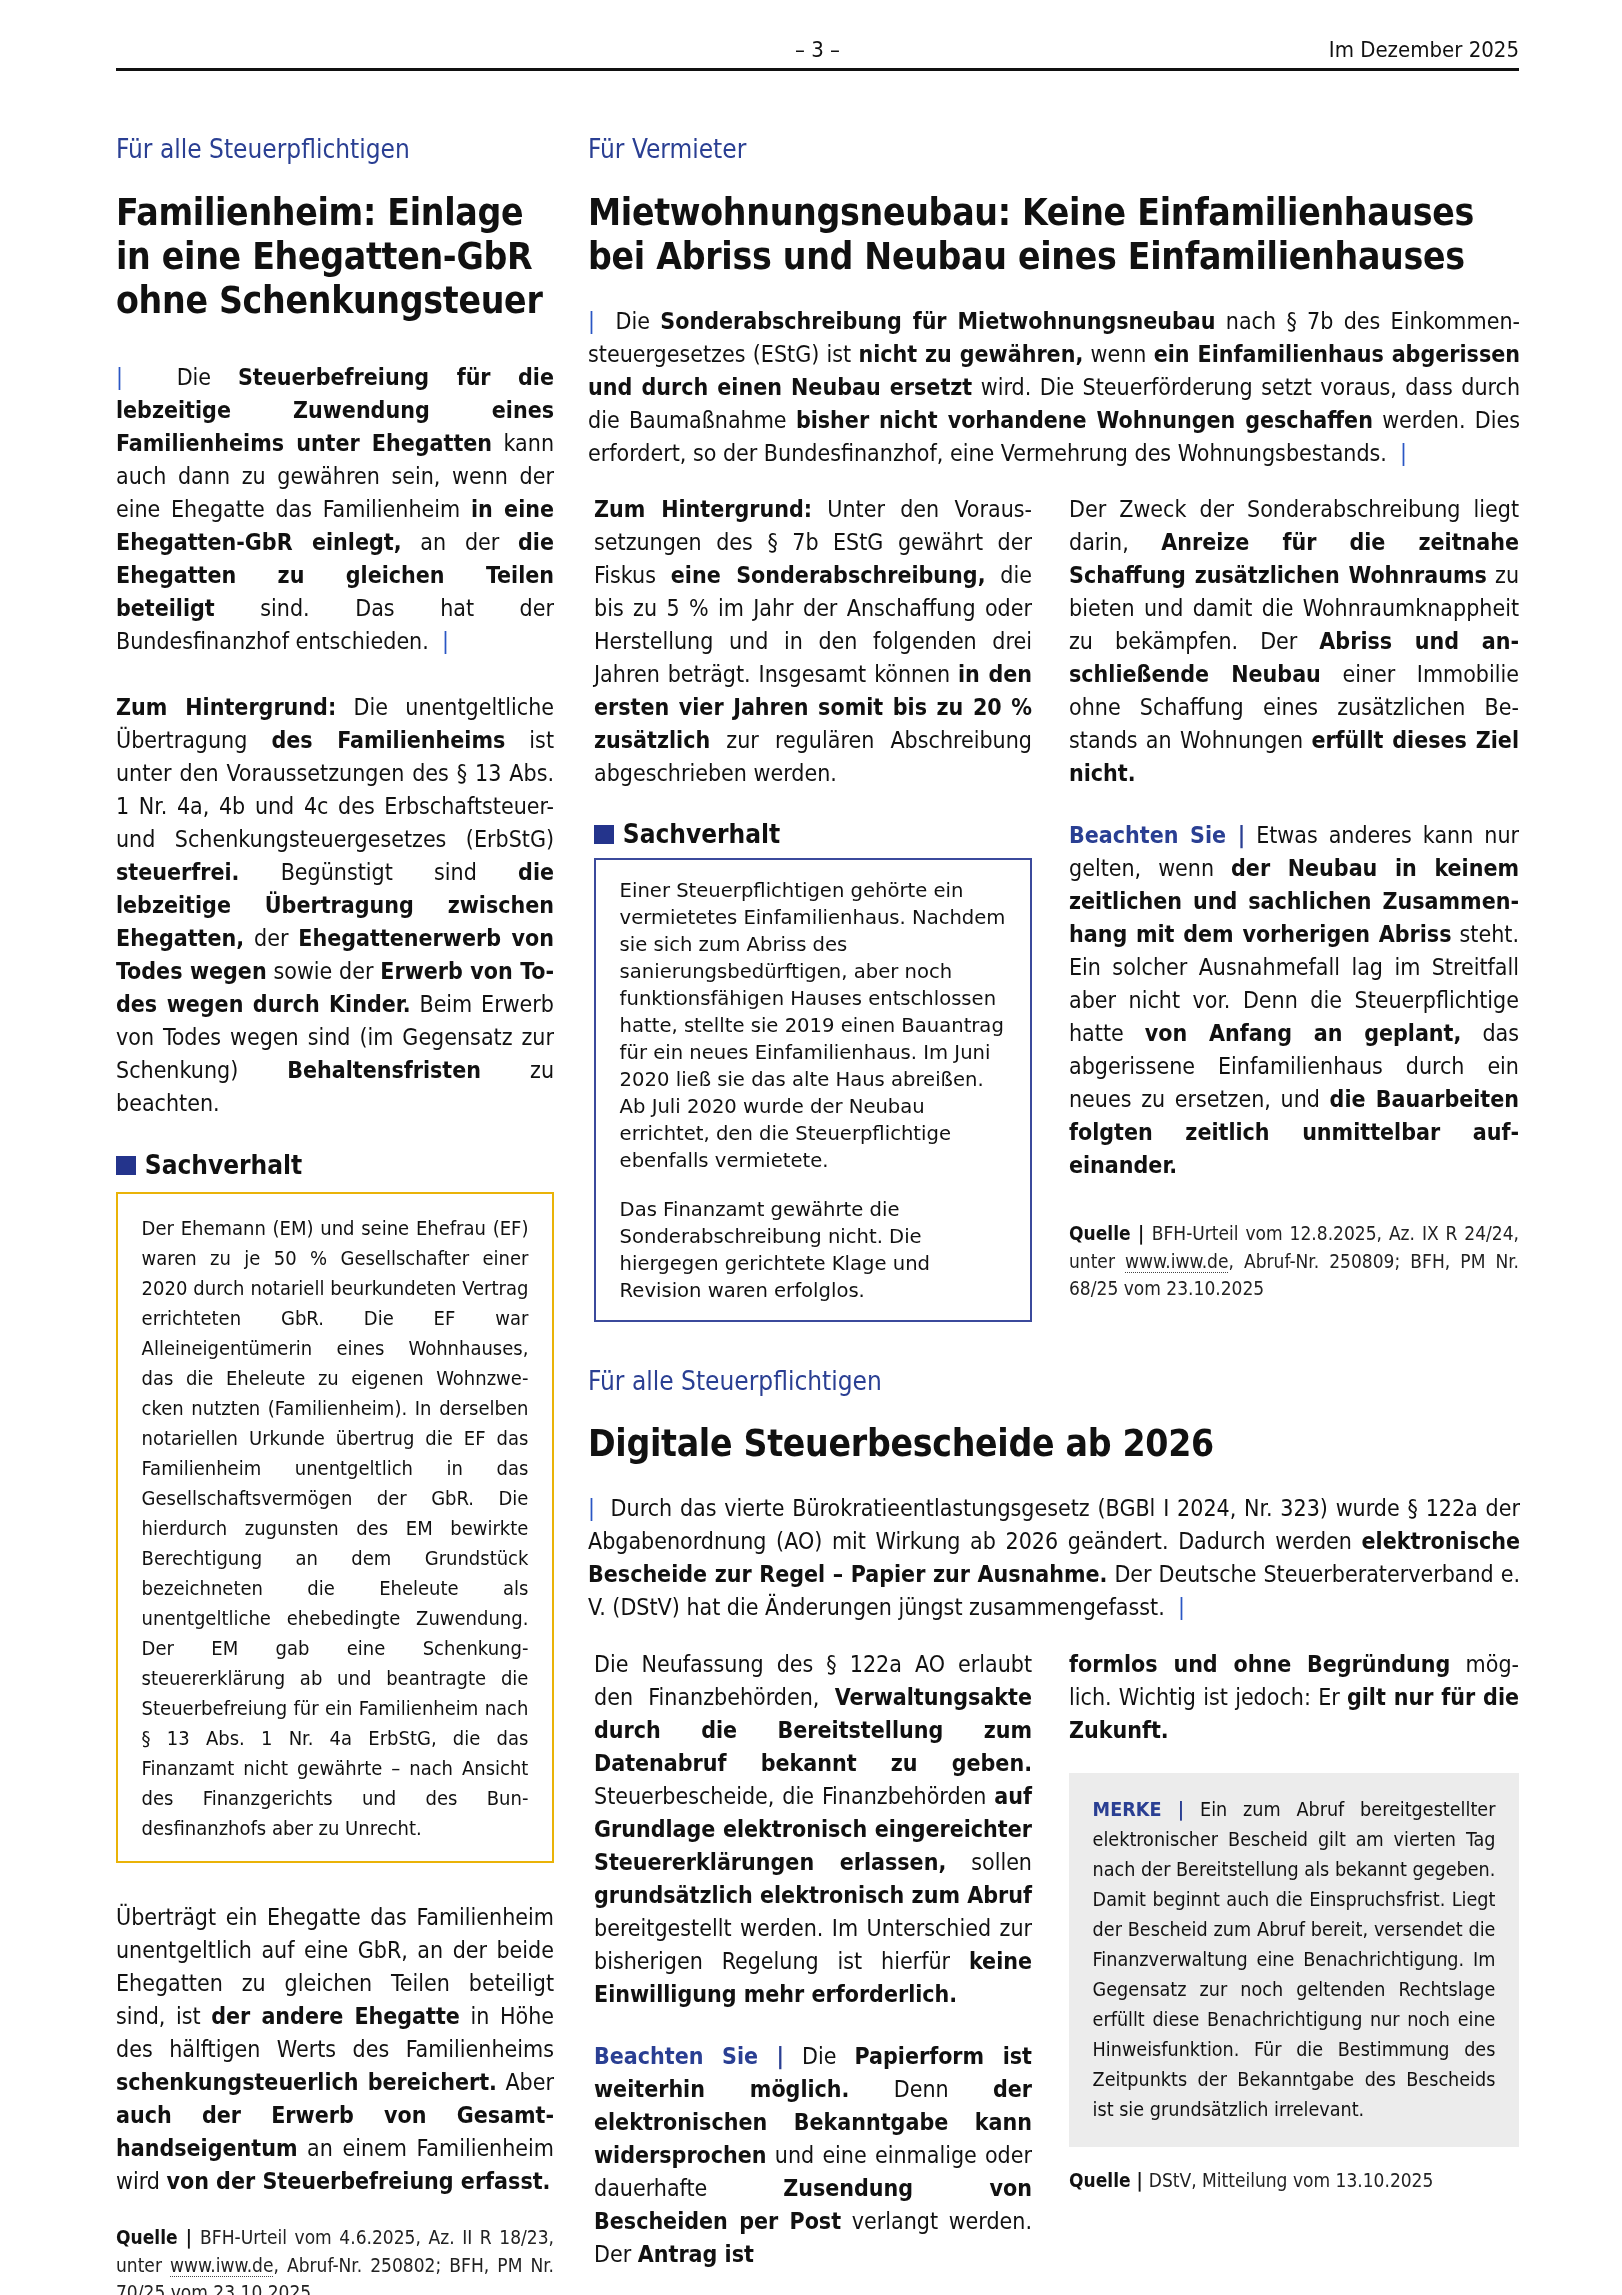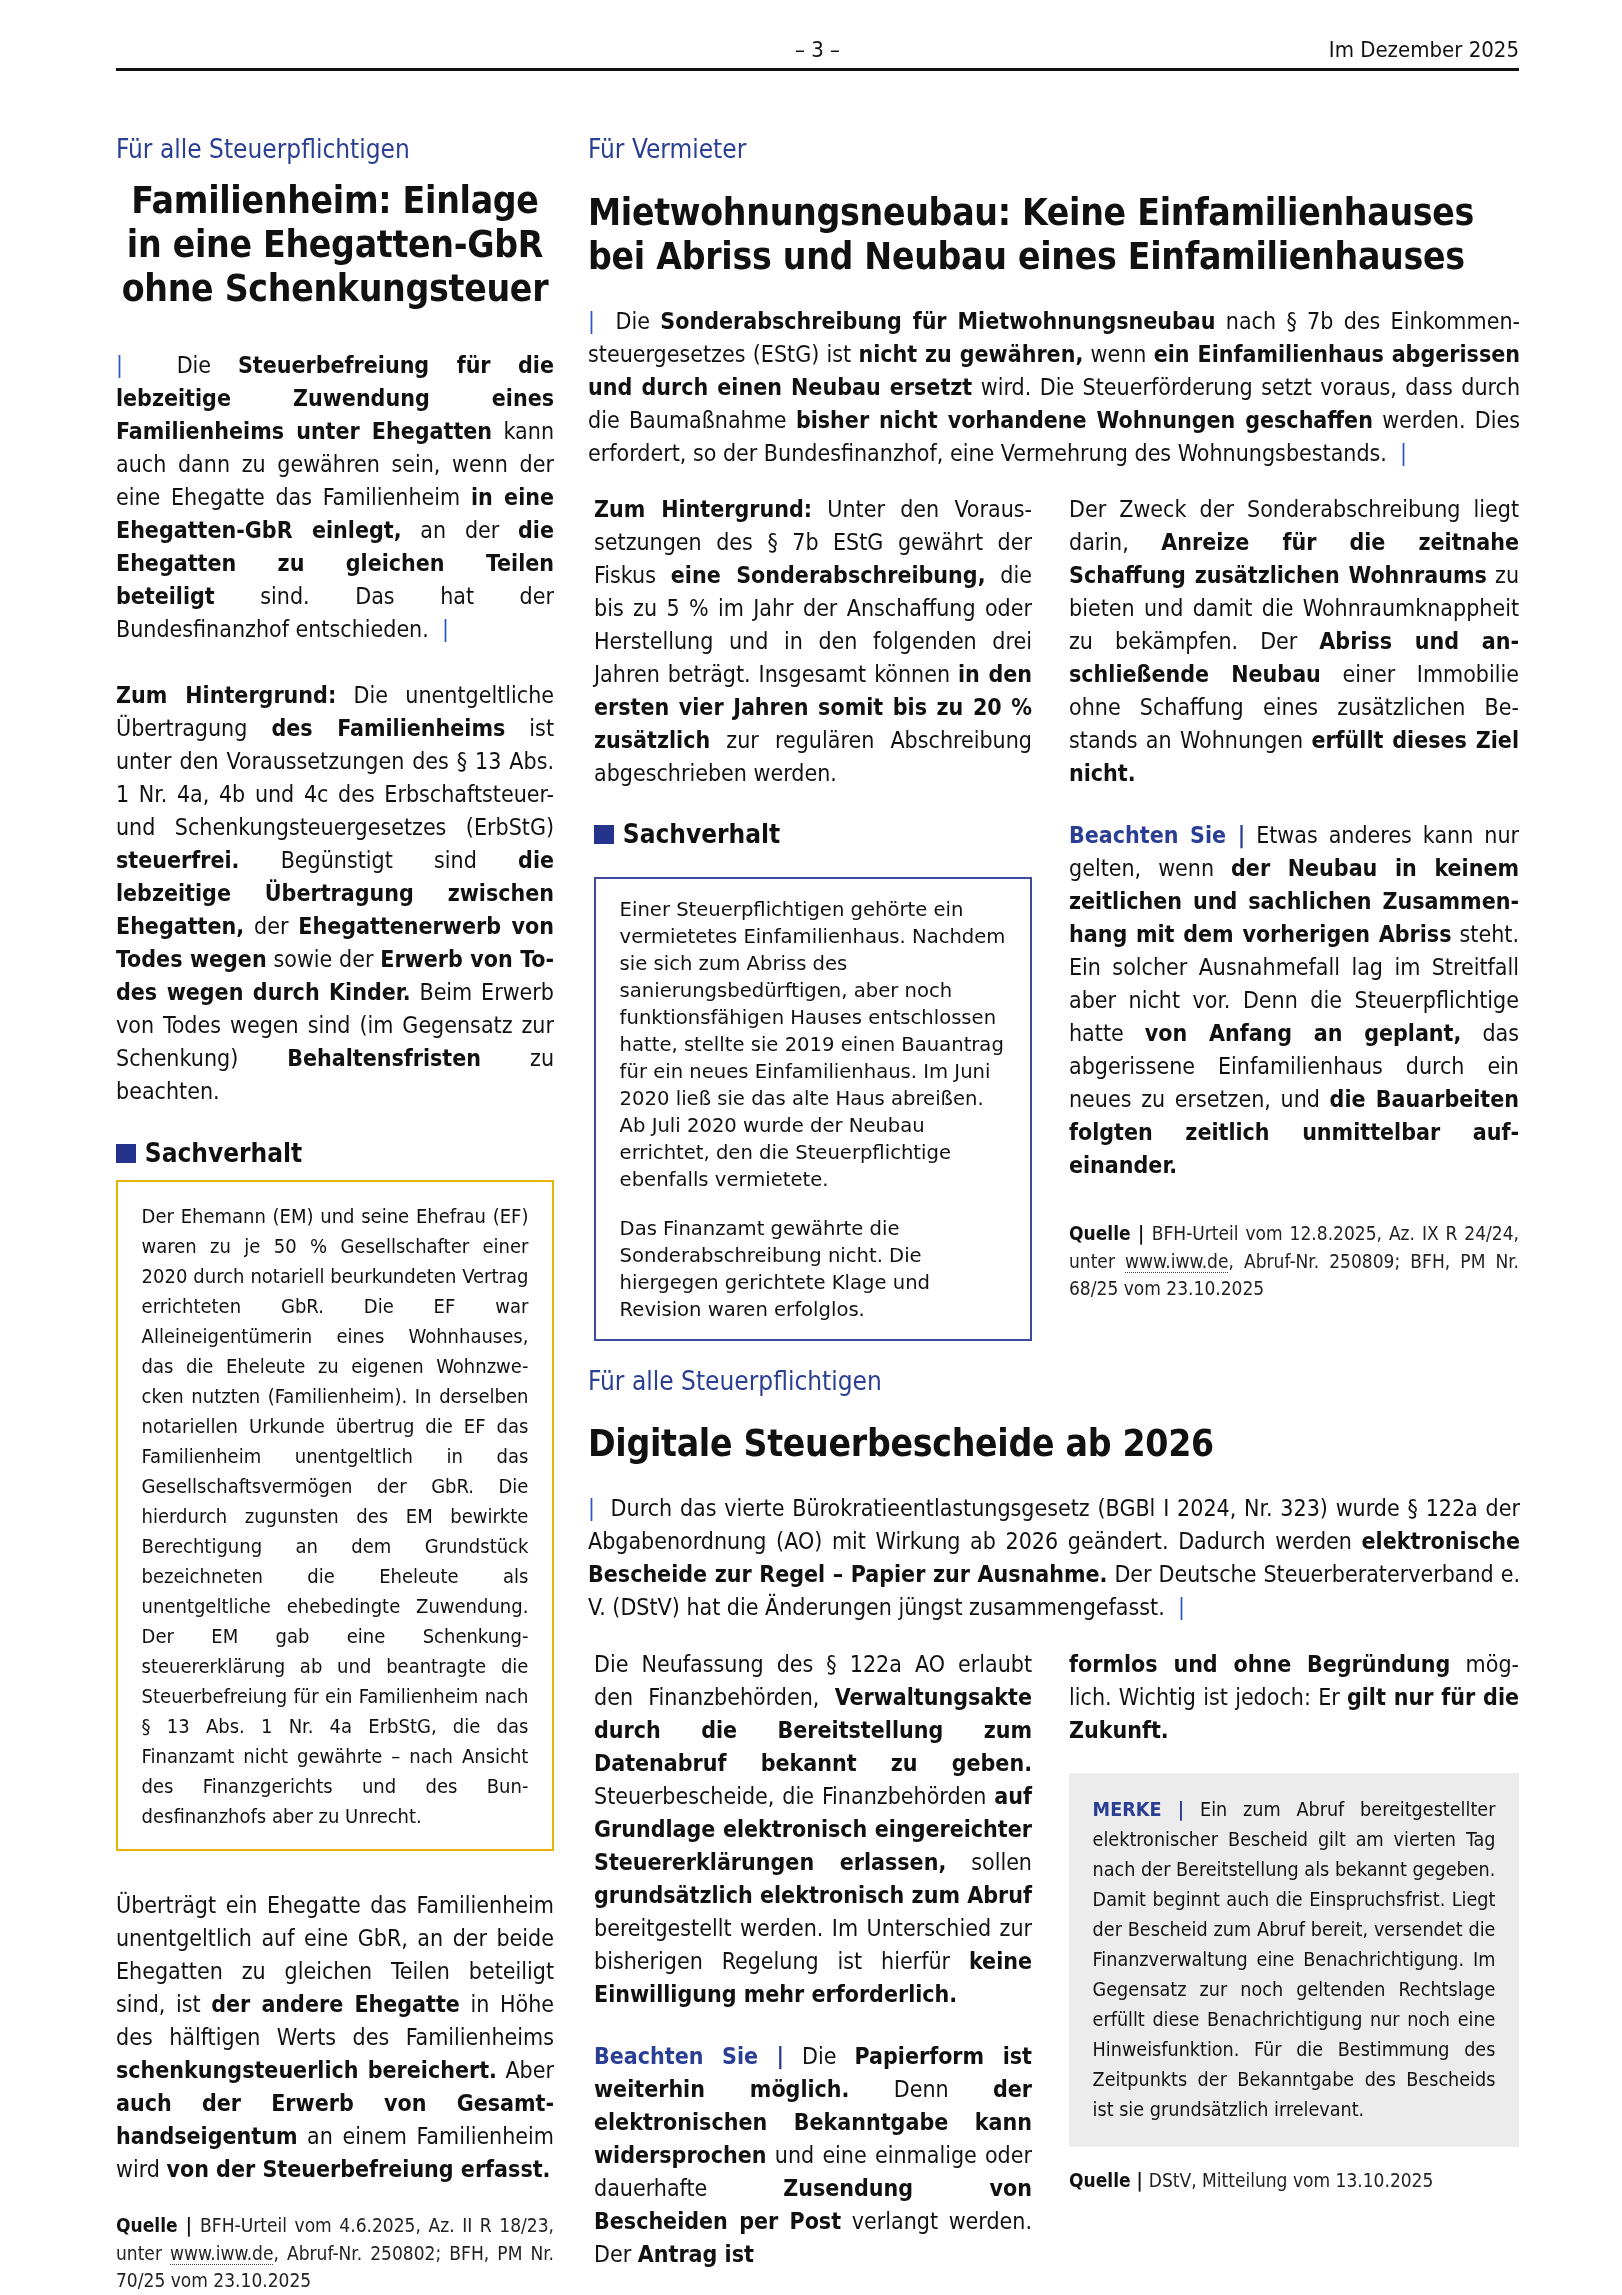--- a/index.html
+++ b/index.html
@@ -30,21 +30,21 @@
 </head>
 <body>
 
 <div class="hdr">
   <div class="pg">– 3 –</div>
   <div class="dt">Im Dezember 2025</div>
 </div>
 
 <div class="col" style="left:116px; top:134px; width:438px;">
   <p class="kicker">Für alle Steuerpflichtigen</p>
-  <h1 class="title" style="font-size:37px;line-height:44px;margin-top:14px;text-align:center;">Familienheim: Einlage in eine Ehegatten-GbR ohne Schenkungsteuer</h1>
+  <h1 class="title" style="font-size:37px;line-height:44px;margin-top:26px;">Familienheim: Einlage in eine Ehegatten-GbR ohne Schenkungsteuer</h1>
   <p class="body" style="margin-top:38px;">
     <span class="bar">|&nbsp; </span><span>Die <b>Steuerbefreiung für die lebzeitige Zuwendung eines Familienheims unter Ehegatten</b> kann auch dann zu gewäh­ren sein, wenn der eine Ehegatte das Familienheim <b>in eine Ehegatten-GbR einlegt,</b> an der <b>die Ehegatten zu glei­chen Teilen beteiligt</b> sind. Das hat der Bundesfinanzhof entschieden.</span><span class="bar">&nbsp; |</span>
   </p>
   <p class="body" style="margin-top:33px;"><b>Zum Hintergrund:</b> Die unentgeltliche Übertragung <b>des Familienheims</b> ist unter den Voraussetzungen des § 13 Abs. 1 Nr. 4a, 4b und 4c des Erbschaft­steuer- und Schenkungsteuergesetzes (ErbStG) <b>steuerfrei.</b> Begünstigt sind <b>die lebzeitige Übertragung zwischen Ehegatten,</b> der <b>Ehegattenerwerb von Todes wegen</b> sowie der <b>Erwerb von To­des wegen durch Kinder.</b> Beim Erwerb von Todes wegen sind (im Gegensatz zur Schenkung) <b>Behaltensfristen</b> zu beachten.</p>
   <div class="sec" style="margin-top:30px;">
     <span class="sq"></span>
     <span>Sachverhalt</span>
   </div>
   <div class="box" style="margin-top:10.5px;">Der Ehemann (EM) und seine Ehefrau (EF) waren zu je 50 % Gesellschafter einer 2020 durch notariell beurkunde­ten Vertrag errichteten GbR. Die EF war Alleineigentümerin eines Wohnhauses, das die Eheleute zu eigenen Wohnzwe­cken nutzten (Familienheim). In dersel­ben notariellen Urkunde übertrug die EF das Familienheim unentgeltlich in das Gesellschaftsvermögen der GbR. Die hierdurch zugunsten des EM be­wirkte Berechtigung an dem Grund­stück bezeichneten die Eheleute als unentgeltliche ehebedingte Zuwen­dung. Der EM gab eine Schenkung­steuererklärung ab und beantragte die Steuerbefreiung für ein Familienheim nach § 13 Abs. 1 Nr. 4a ErbStG, die das Finanzamt nicht gewährte – nach An­sicht des Finanzgerichts und des Bun­desfinanzhofs aber zu Unrecht.</div>
   <p class="body" style="margin-top:38px;">Überträgt ein Ehegatte das Familien­heim unentgeltlich auf eine GbR, an der beide Ehegatten zu gleichen Teilen be­teiligt sind, ist <b>der andere Ehegatte</b> in Höhe des hälftigen Werts des Familien­heims <b>schenkungsteuerlich bereichert.</b> Aber <b>auch der Erwerb von Gesamt­handseigentum</b> an einem Familienheim wird <b>von der Steuerbefreiung erfasst.</b></p>
@@ -60,21 +60,21 @@
     <span class="bar">|&nbsp; </span><span>Die <b>Sonderabschreibung für Mietwohnungsneubau</b> nach § 7b des Einkommen­steuergesetzes (EStG) ist <b>nicht zu gewähren,</b> wenn <b>ein Einfamilienhaus abgerissen und durch einen Neubau ersetzt</b> wird. Die Steuerförderung setzt voraus, dass durch die Baumaßnahme <b>bisher nicht vorhandene Wohnungen geschaffen</b> werden. Dies erfordert, so der Bundesfinanzhof, eine Vermehrung des Wohnungsbestands.</span><span class="bar">&nbsp; |</span>
   </p>
 </div>
 
 <div class="col" style="left:594px; top:493px; width:438px;">
   <p class="body"><b>Zum Hintergrund:</b> Unter den Voraus­setzungen des § 7b EStG gewährt der Fiskus <b>eine Sonderabschreibung,</b> die bis zu 5 % im Jahr der Anschaffung oder Herstellung und in den folgenden drei Jahren beträgt. Insgesamt können <b>in den ersten vier Jahren somit bis zu 20 % zusätzlich</b> zur regulären Abschrei­bung abgeschrieben werden.</p>
   <div class="sec" style="margin-top:29px;">
     <span class="sq"></span>
     <span>Sachverhalt</span>
   </div>
-  <div class="box2" style="margin-top:27px;">
+  <div class="box2" style="margin-top:8px;">
     <p>Einer Steuerpflichtigen gehörte ein ver­mietetes Einfamilienhaus. Nachdem sie sich zum Abriss des sanierungsbedürf­tigen, aber noch funktionsfähigen Hau­ses entschlossen hatte, stellte sie 2019 einen Bauantrag für ein neues Einfami­lienhaus. Im Juni 2020 ließ sie das alte Haus abreißen. Ab Juli 2020 wurde der Neubau errichtet, den die Steuerpflich­tige ebenfalls vermietete.</p>
     <p>Das Finanzamt gewährte die Sonderab­schreibung nicht. Die hiergegen gerich­tete Klage und Revision waren erfolglos.</p>
   </div>
 </div>
 
 <div class="col" style="left:1069px; top:493px; width:450px;">
   <p class="body">Der Zweck der Sonderabschreibung liegt darin, <b>Anreize für die zeitnahe Schaffung zusätzlichen Wohnraums</b> zu bieten und damit die Wohnraumknapp­heit zu bekämpfen. Der <b>Abriss und an­schließende Neubau</b> einer Immobilie ohne Schaffung eines zusätzlichen Be­stands an Wohnungen <b>erfüllt dieses Ziel nicht.</b></p>
   <p class="body" style="margin-top:29px;">
     <span class="blue">Beachten Sie</span><span class="blue"> |</span><span> Etwas anderes kann nur gelten, wenn <b>der Neubau in keinem zeitlichen und sachlichen Zusammen­hang mit dem vorherigen Abriss</b> steht. Ein solcher Ausnahmefall lag im Streit­fall aber nicht vor. Denn die Steuer­pflichtige hatte <b>von Anfang an geplant,</b> das abgerissene Einfamilienhaus durch ein neues zu ersetzen, und <b>die Bauar­beiten folgten zeitlich unmittelbar auf­einander.</b></span>
   </p>

